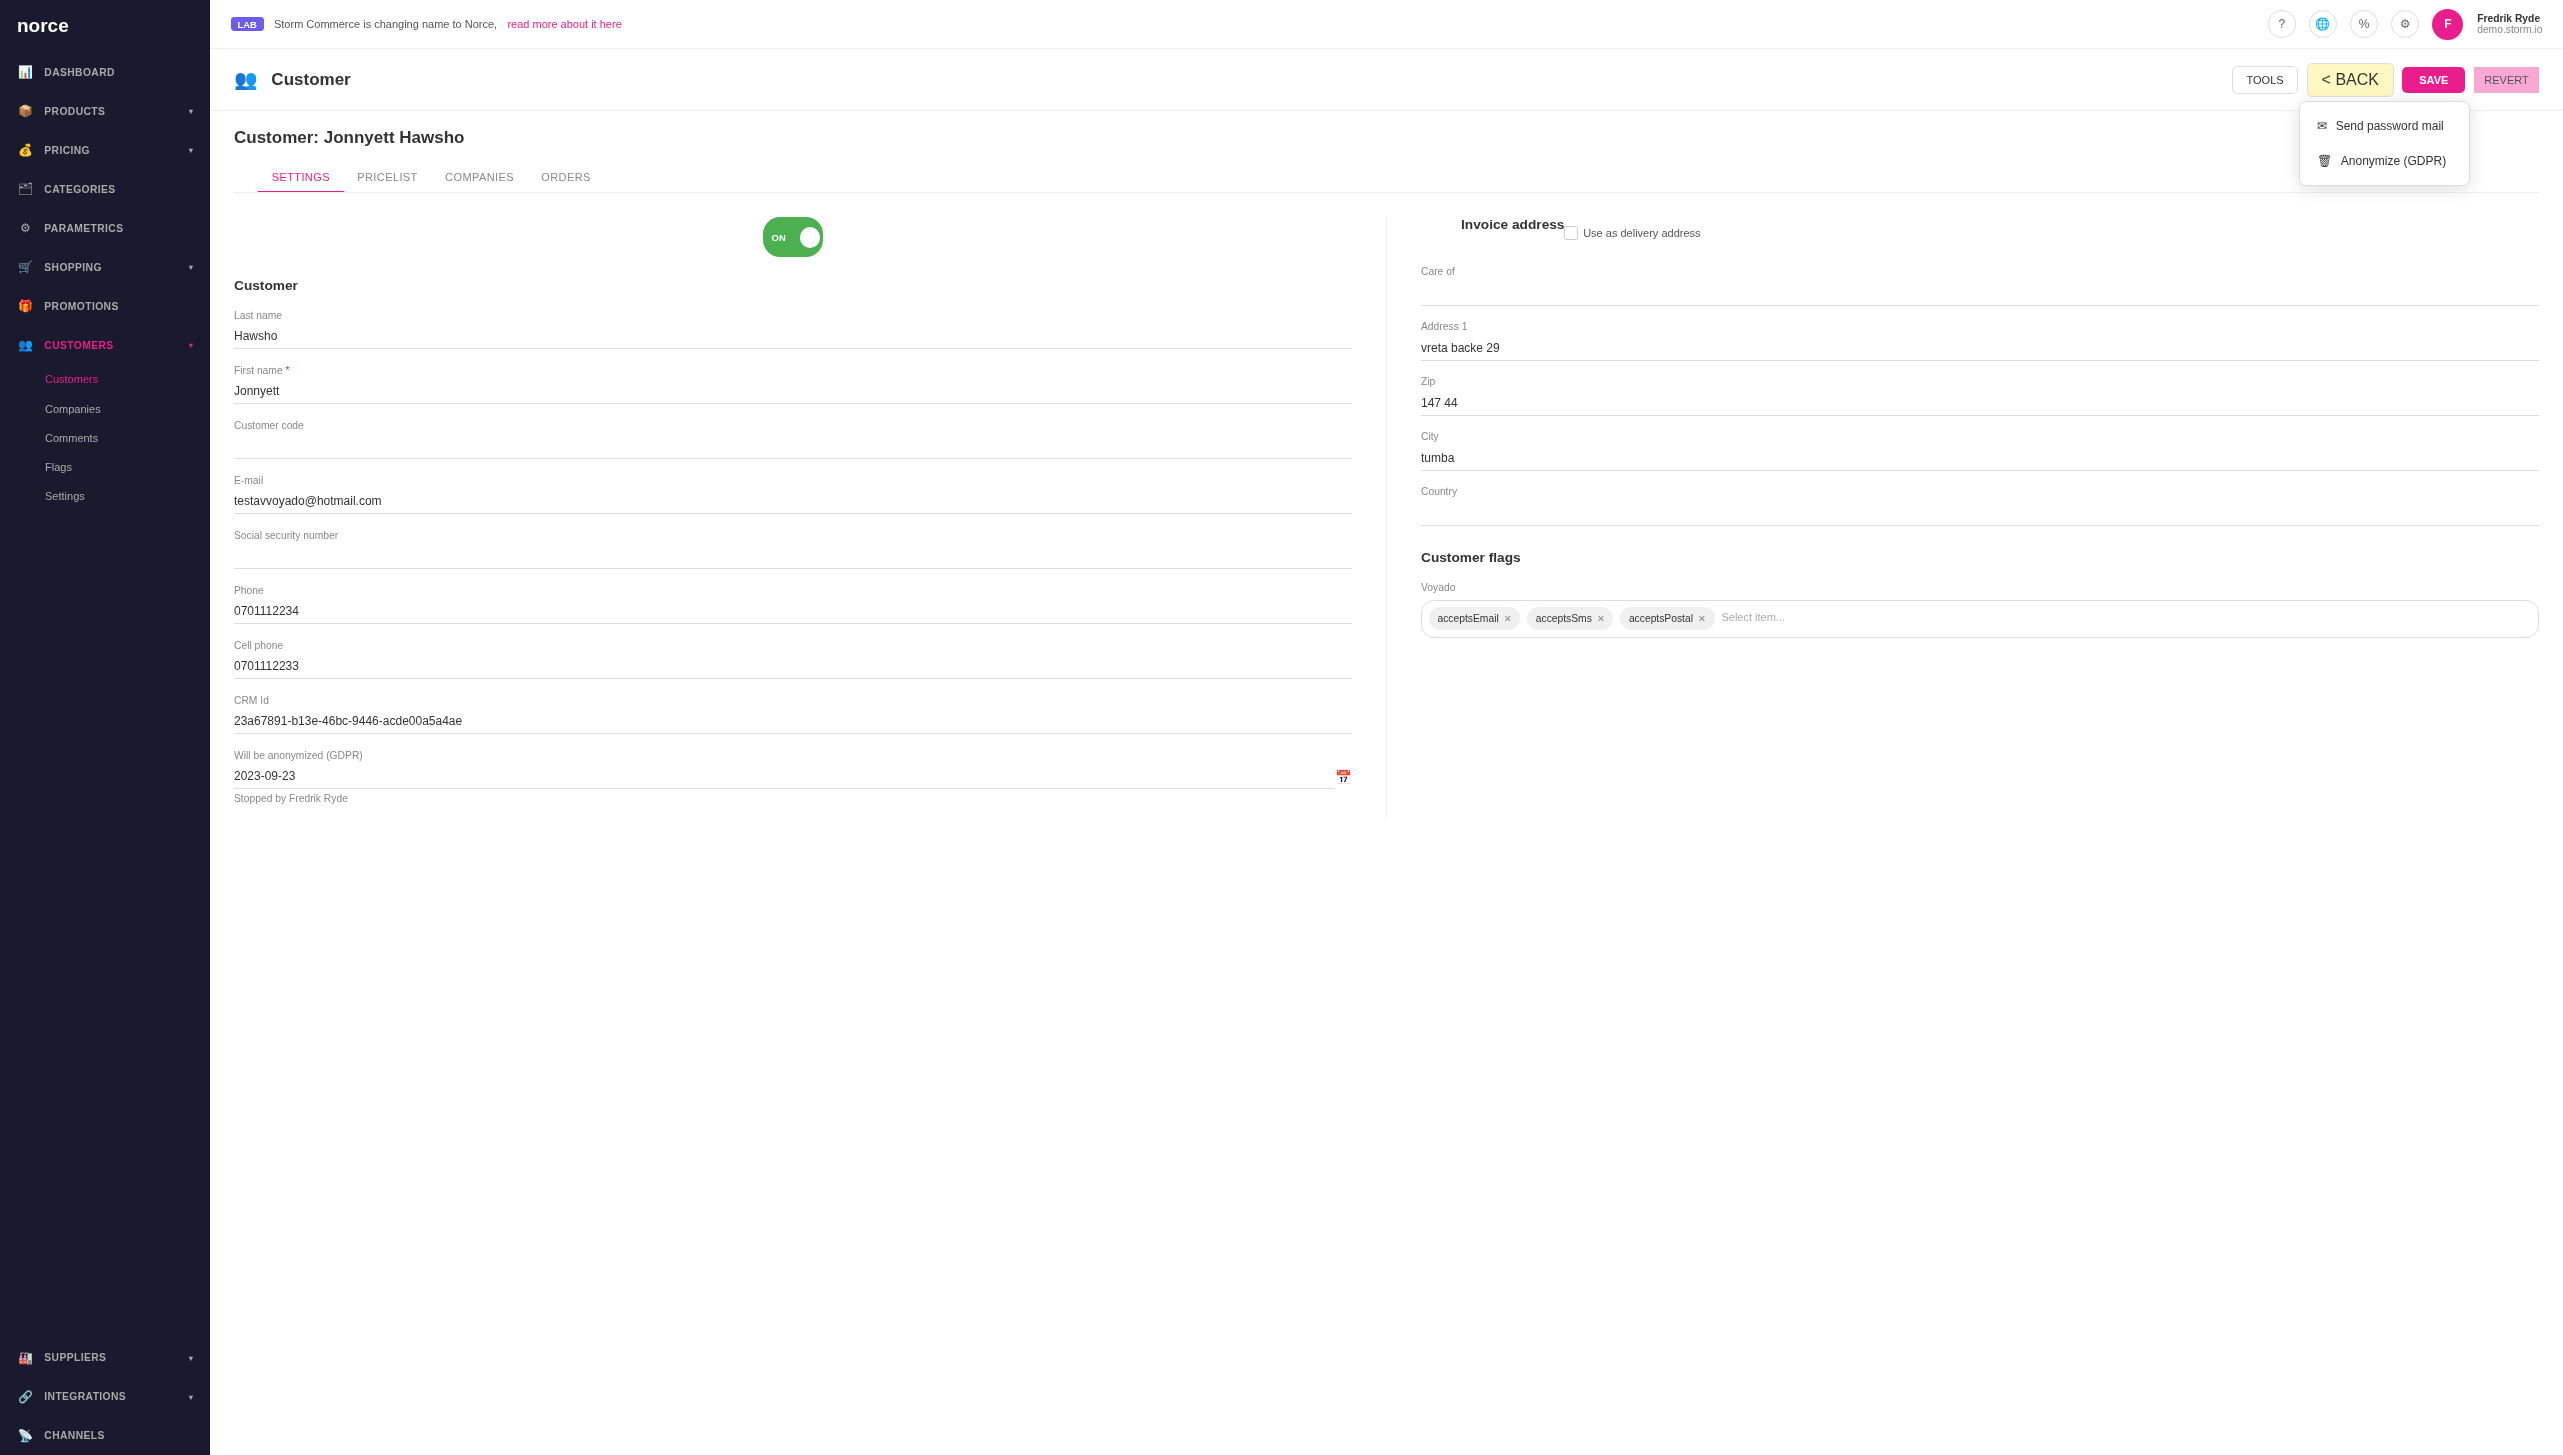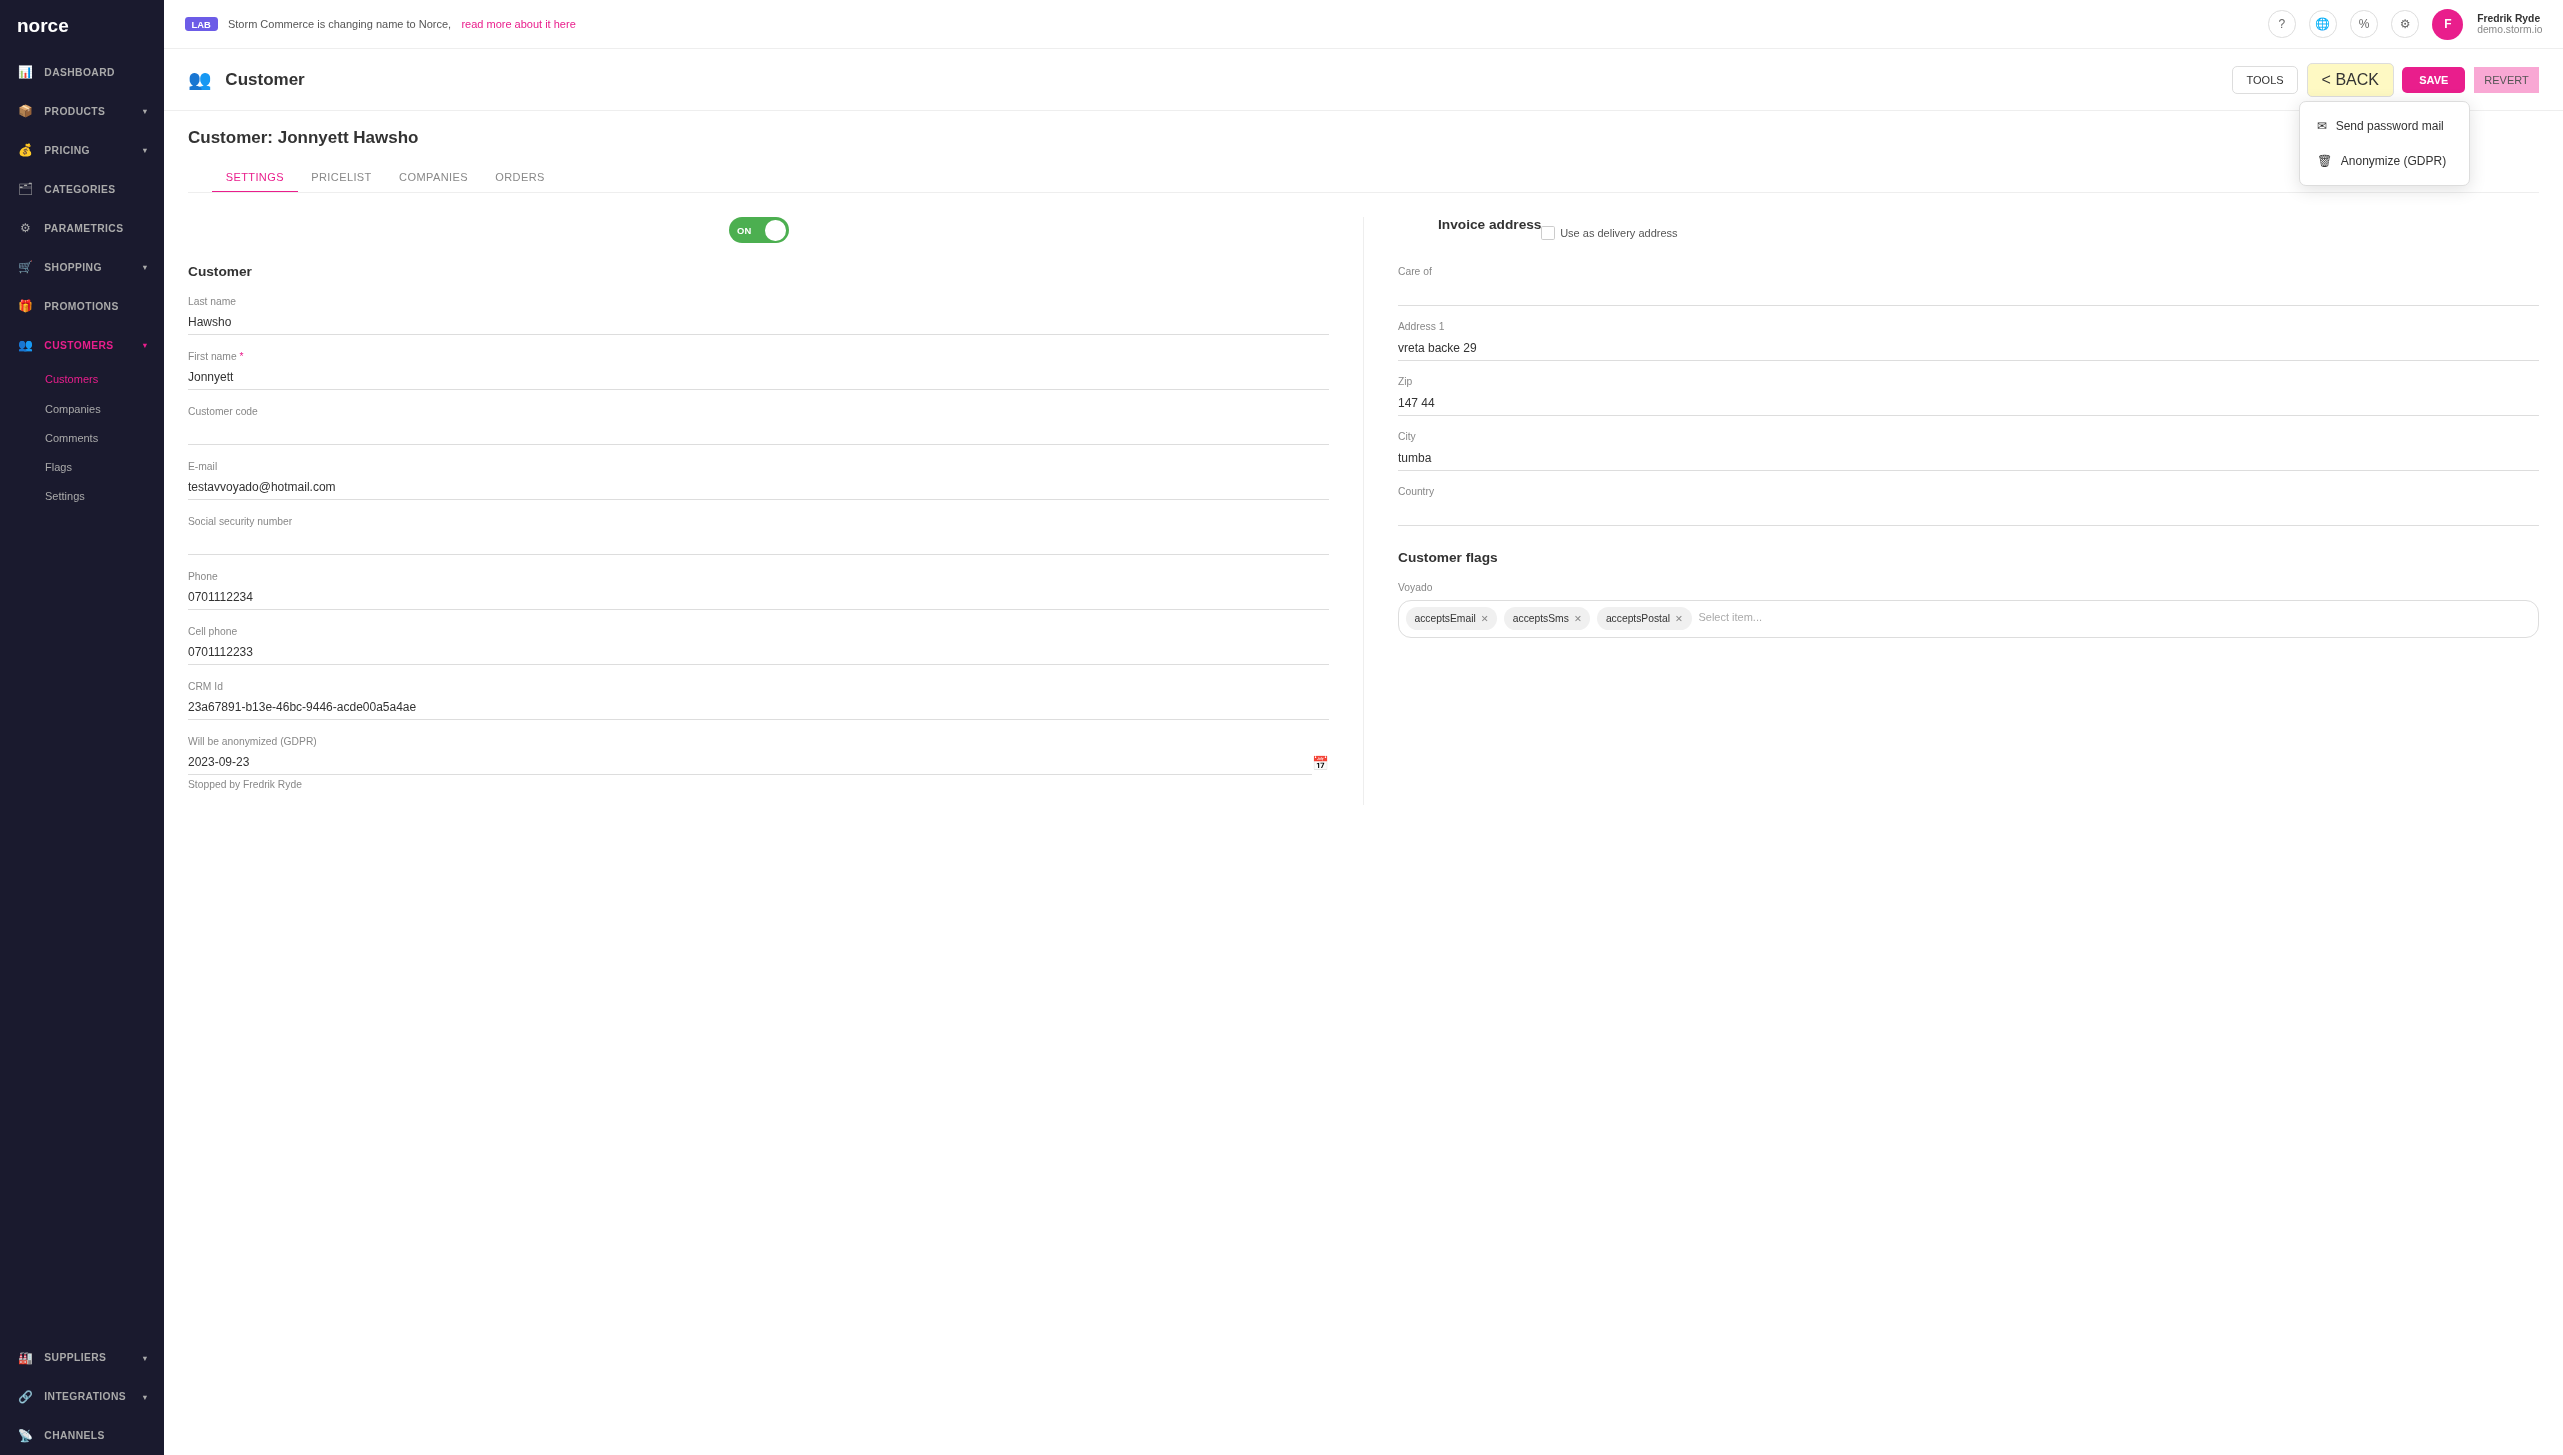--- a/index.html
+++ b/index.html
@@ -1,19 +1,19 @@
 <!DOCTYPE html>
 <html style="font-size:13.7px"><head>
   <meta charset="utf-8">
   <style>
     * { box-sizing: border-box; margin: 0; padding: 0; }
     body { font-family: -apple-system, BlinkMacSystemFont, 'Segoe UI', sans-serif; background: #f5f5f5; display: flex; height: 100vh; overflow: hidden; }
 
     
-    .sidebar { width: 164px; background: #1a1a2e; color: #ccc; display: flex; flex-direction: column; flex-shrink: 0; overflow-y: auto; }
+    .sidebar { width: 210px; background: #1a1a2e; color: #ccc; display: flex; flex-direction: column; flex-shrink: 0; overflow-y: auto; }
     .sidebar-logo { padding: 15.4px 17px; display: flex; align-items: center; }
     .logo-text { color: white; font-size: 19px; font-weight: bold; }
     .sidebar-nav-item { display: flex; align-items: center; padding: 11px 17px; cursor: pointer; font-size: 11px; color: #aaa; gap: 10.3px; }
     .sidebar-nav-item.active { color: #e91e8c; }
     .sidebar-nav-item .nav-label { flex: 1; text-transform: uppercase; font-size: 10.3px; font-weight: 600; letter-spacing: 0.4px; }
     .sidebar-nav-item .chevron { font-size: 8.6px; }
     .sidebar-sub-item { padding: 8.6px 17px 8.6px 45px; font-size: 11px; color: #aaa; cursor: pointer; }
     .sidebar-sub-item.active { color: #e91e8c; }
     .sidebar-icon { width: 17px; height: 17px; display: flex; align-items: center; justify-content: center; font-size: 12px; }
 
@@ -53,21 +53,21 @@
     .tabs { display: flex; gap: 0; border-bottom: 0.9px solid #eee; margin-top: 13.7px; padding: 0 24px; }
     .tab { padding: 8.6px 13.7px; font-size: 11px; cursor: pointer; color: #888; border-bottom: 1.7px solid transparent; text-transform: uppercase; letter-spacing: 0.4px; font-weight: 500; }
     .tab.active { color: #e91e8c; border-bottom-color: #e91e8c; }
 
     
     .form-area { display: flex; gap: 0; padding: 24px; }
     .form-left { flex: 1; padding-right: 34px; border-right: 0.9px solid #eee; }
     .form-right { flex: 1; padding-left: 34px; }
 
     .toggle-row { display: flex; justify-content: center; margin-bottom: 20.6px; }
-    .toggle { background: #4caf50; border-radius: 17px; width: 60px; height: 26px; display: flex; align-items: center; padding: 2.6px; cursor: pointer; position: relative; text-align: center; }
+    .toggle { background: #4caf50; border-radius: 17px; width: 60px; height: 40px; display: flex; align-items: center; padding: 2.6px; cursor: pointer; position: relative; text-align: center; }
     .toggle-thumb { width: 20.6px; height: 20.6px; background: white; border-radius: 50%; margin-left: auto; }
     .toggle-label { position: absolute; left: 8.6px; color: white; font-size: 9.4px; font-weight: bold; }
 
     .section-title { font-size: 13.7px; font-weight: 600; color: #333; margin-bottom: 17px; }
 
     .form-field { margin-bottom: 15.4px; }
     .form-label { font-size: 10.3px; color: #888; margin-bottom: 3.4px; }
     .required { color: #e91e8c; }
     .form-input { width: 100%; border: none; border-bottom: 0.9px solid #ddd; padding: 5.1px 0; font-size: 12px; color: #333; background: transparent; outline: none; }
 

